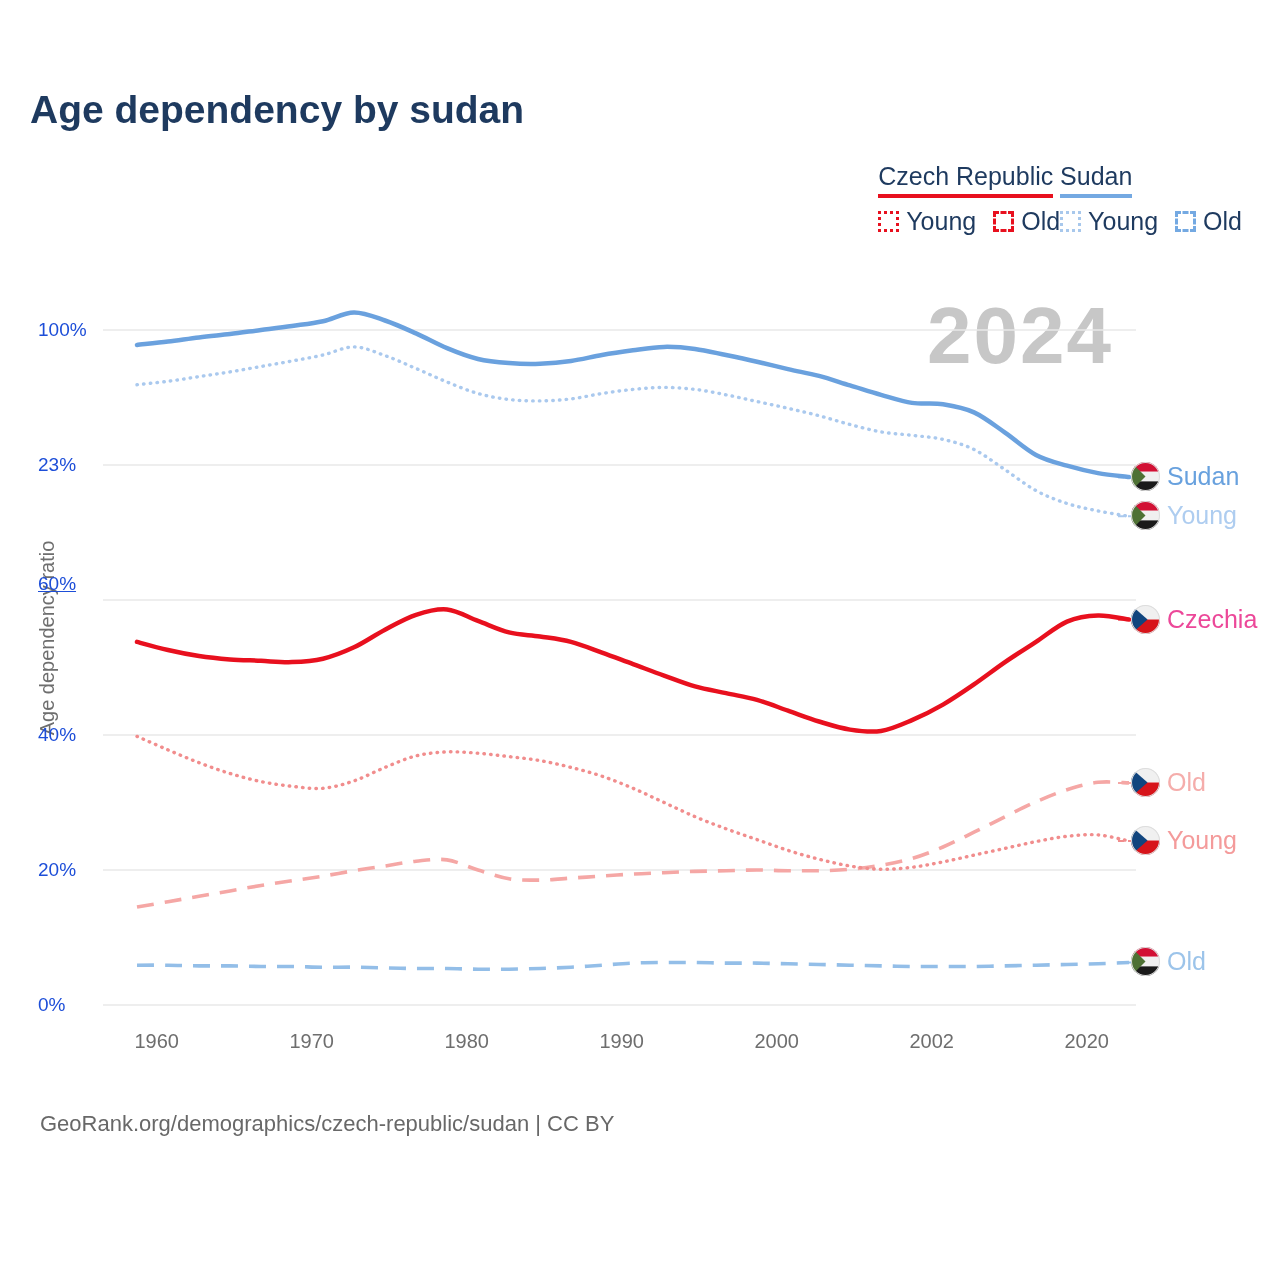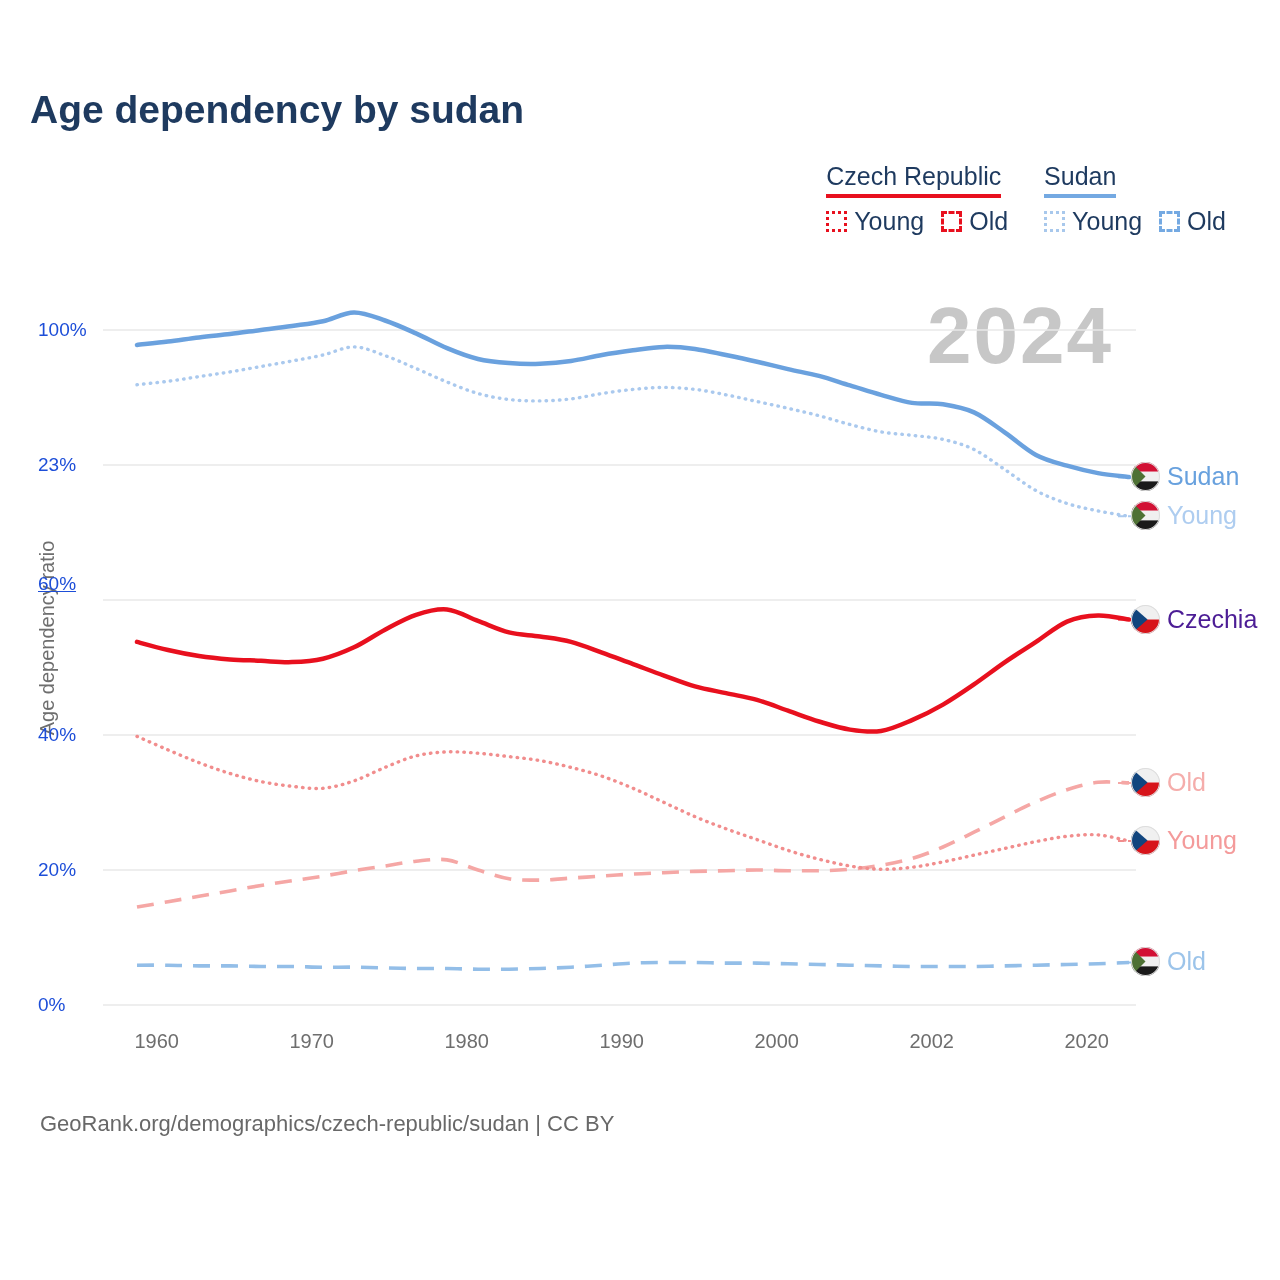--- a/index.html
+++ b/index.html
@@ -1,20 +1,20 @@
 <!DOCTYPE html>
 <html><head>
 <meta charset="utf-8">
 <style>
   html,body{margin:0;padding:0;background:#fff;}
   #page{position:relative;width:1280px;height:1280px;background:#ffffff;overflow:hidden;
         font-family:"Liberation Sans", sans-serif;}
   .title{position:absolute;left:30px;top:88px;font-size:39px;font-weight:bold;color:#1e3a5f;}
   
-  .legend{position:absolute;top:162px;right:54px;display:flex;gap:36px;}
+  .legend{position:absolute;top:162px;right:38px;display:flex;}
   .legend-group{display:flex;flex-direction:column;gap:9px;align-items:flex-start;}
   .legend-country{font-size:25px;color:#1e3a5f;padding-bottom:3px;border-bottom:4px solid;width:fit-content;cursor:pointer;}
   .legend-country.czech{border-color:#e8101e;}
   .legend-country.sudan{border-color:#74a9e2;}
   .legend-items{display:flex;align-items:center;gap:17px;font-size:25px;color:#1e3a5f;}
   .legend-item{display:flex;align-items:center;gap:7px;}
   .lbox{width:21px;height:21px;box-sizing:border-box;cursor:pointer;}
   .lbox.dotted-red{border:3px dotted #e8101e;}
   .lbox.dashed-red{border:3px dashed #e8101e;}
   .lbox.dotted-blue{border:3px dotted #a8c8ec;}
@@ -129,21 +129,21 @@
             <clipPath id="czc">
               <circle cx="14" cy="14" r="14"></circle>
             </clipPath>
             <g clip-path="url(#czc)">
               <rect width="28" height="14" fill="#f0f0f0"></rect>
               <rect y="14" width="28" height="14" fill="#d7141a"></rect>
               <polygon points="0,0 16,14 0,28" fill="#11457e"></polygon>
             </g>
             <circle cx="14" cy="14" r="13.5" fill="none" stroke="#dddddd" stroke-width="1"></circle>
           </svg>
-          <span style="color:#4c1d95">Czechia</span>
+          <span style="color:#ec4899">Czechia</span>
         </div>
         <div class="series-label" style="top: 767.925px;">
           <svg width="29" height="29" viewBox="0 0 28 28">
             <clipPath id="czc">
               <circle cx="14" cy="14" r="14"></circle>
             </clipPath>
             <g clip-path="url(#czc)">
               <rect width="28" height="14" fill="#f0f0f0"></rect>
               <rect y="14" width="28" height="14" fill="#d7141a"></rect>
               <polygon points="0,0 16,14 0,28" fill="#11457e"></polygon>

